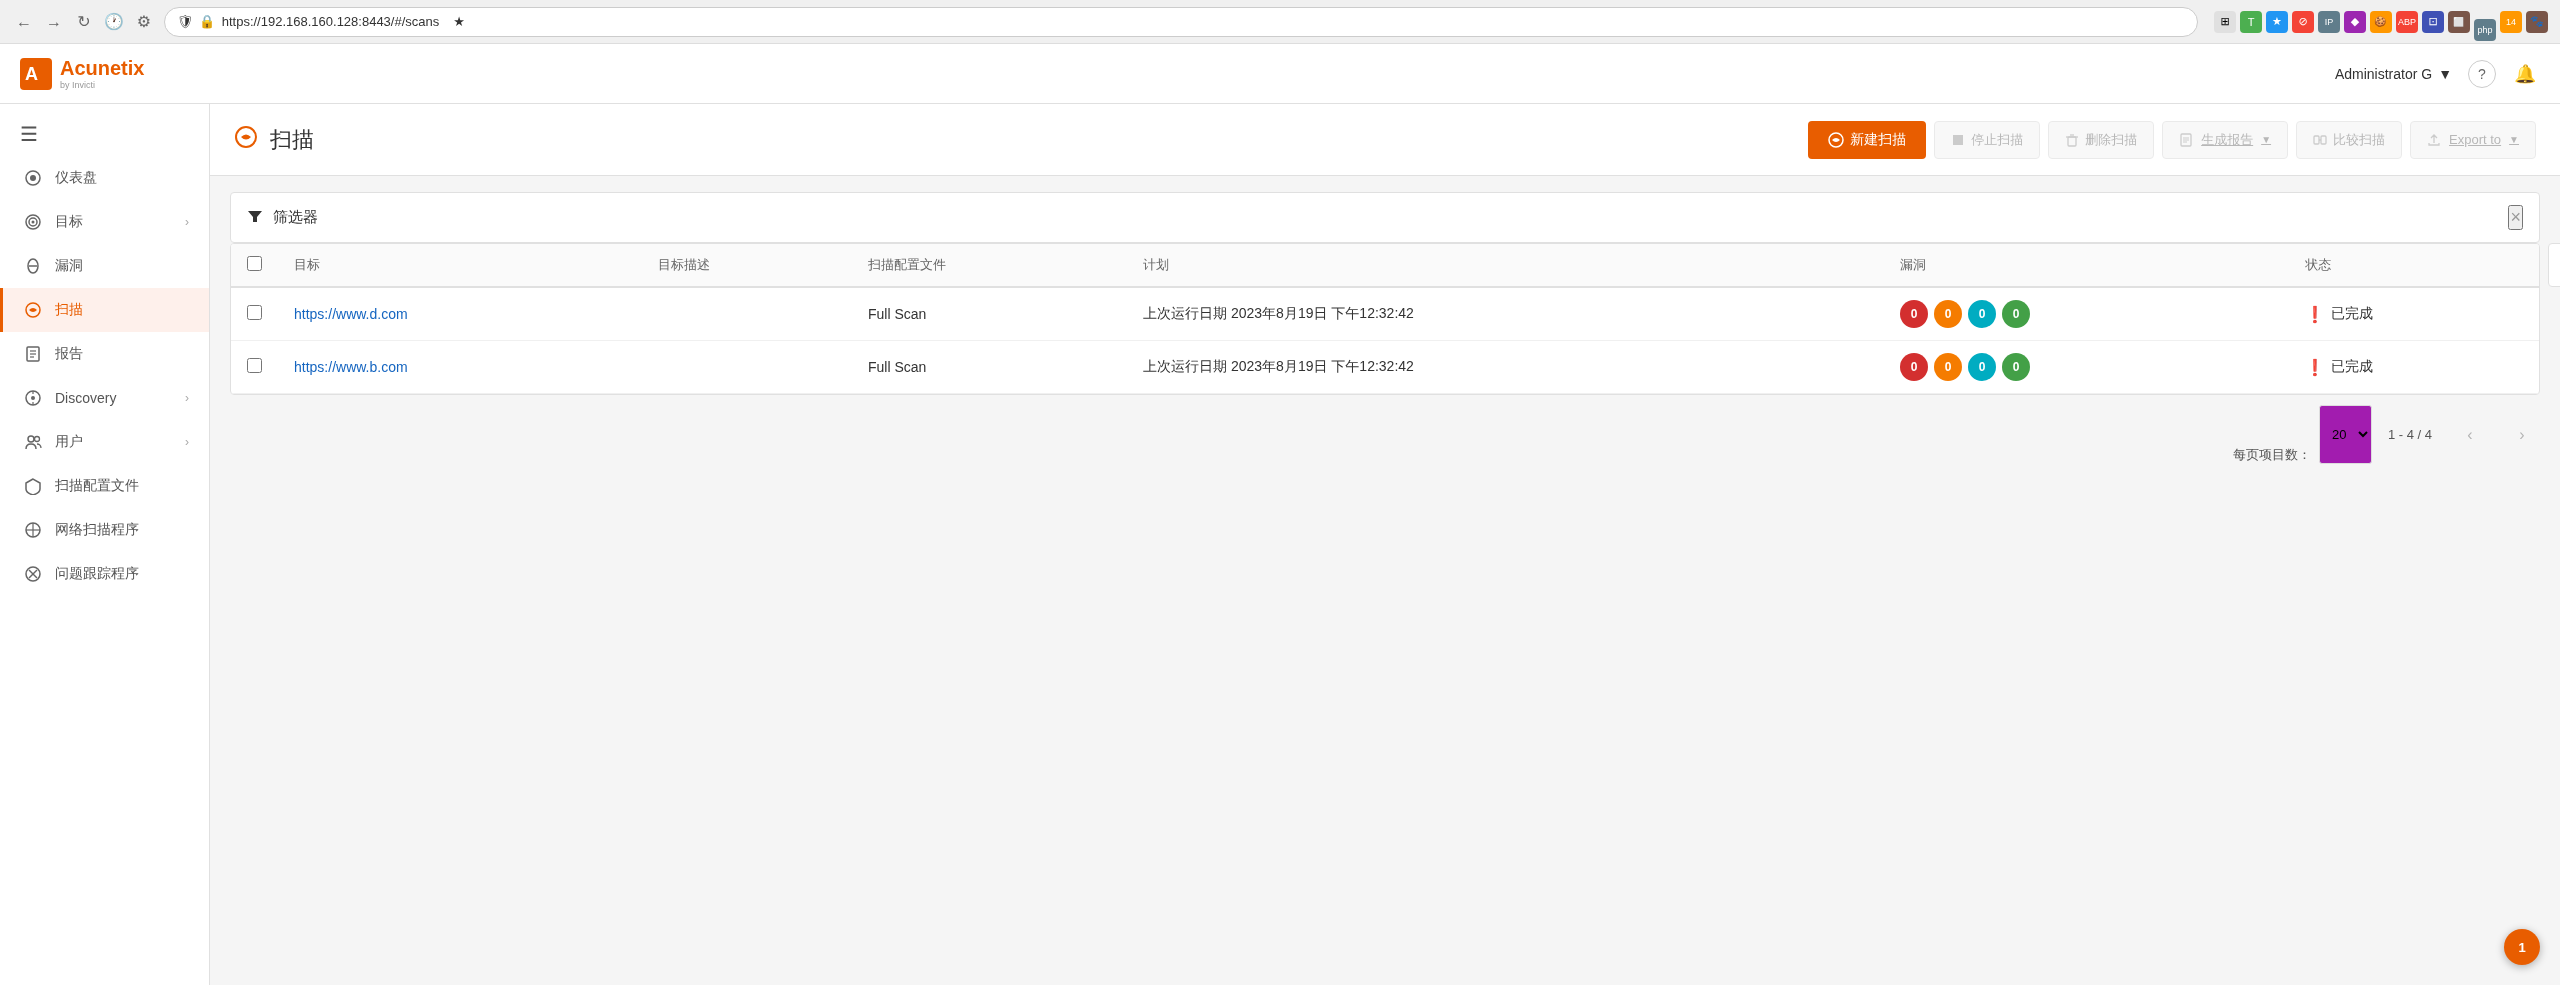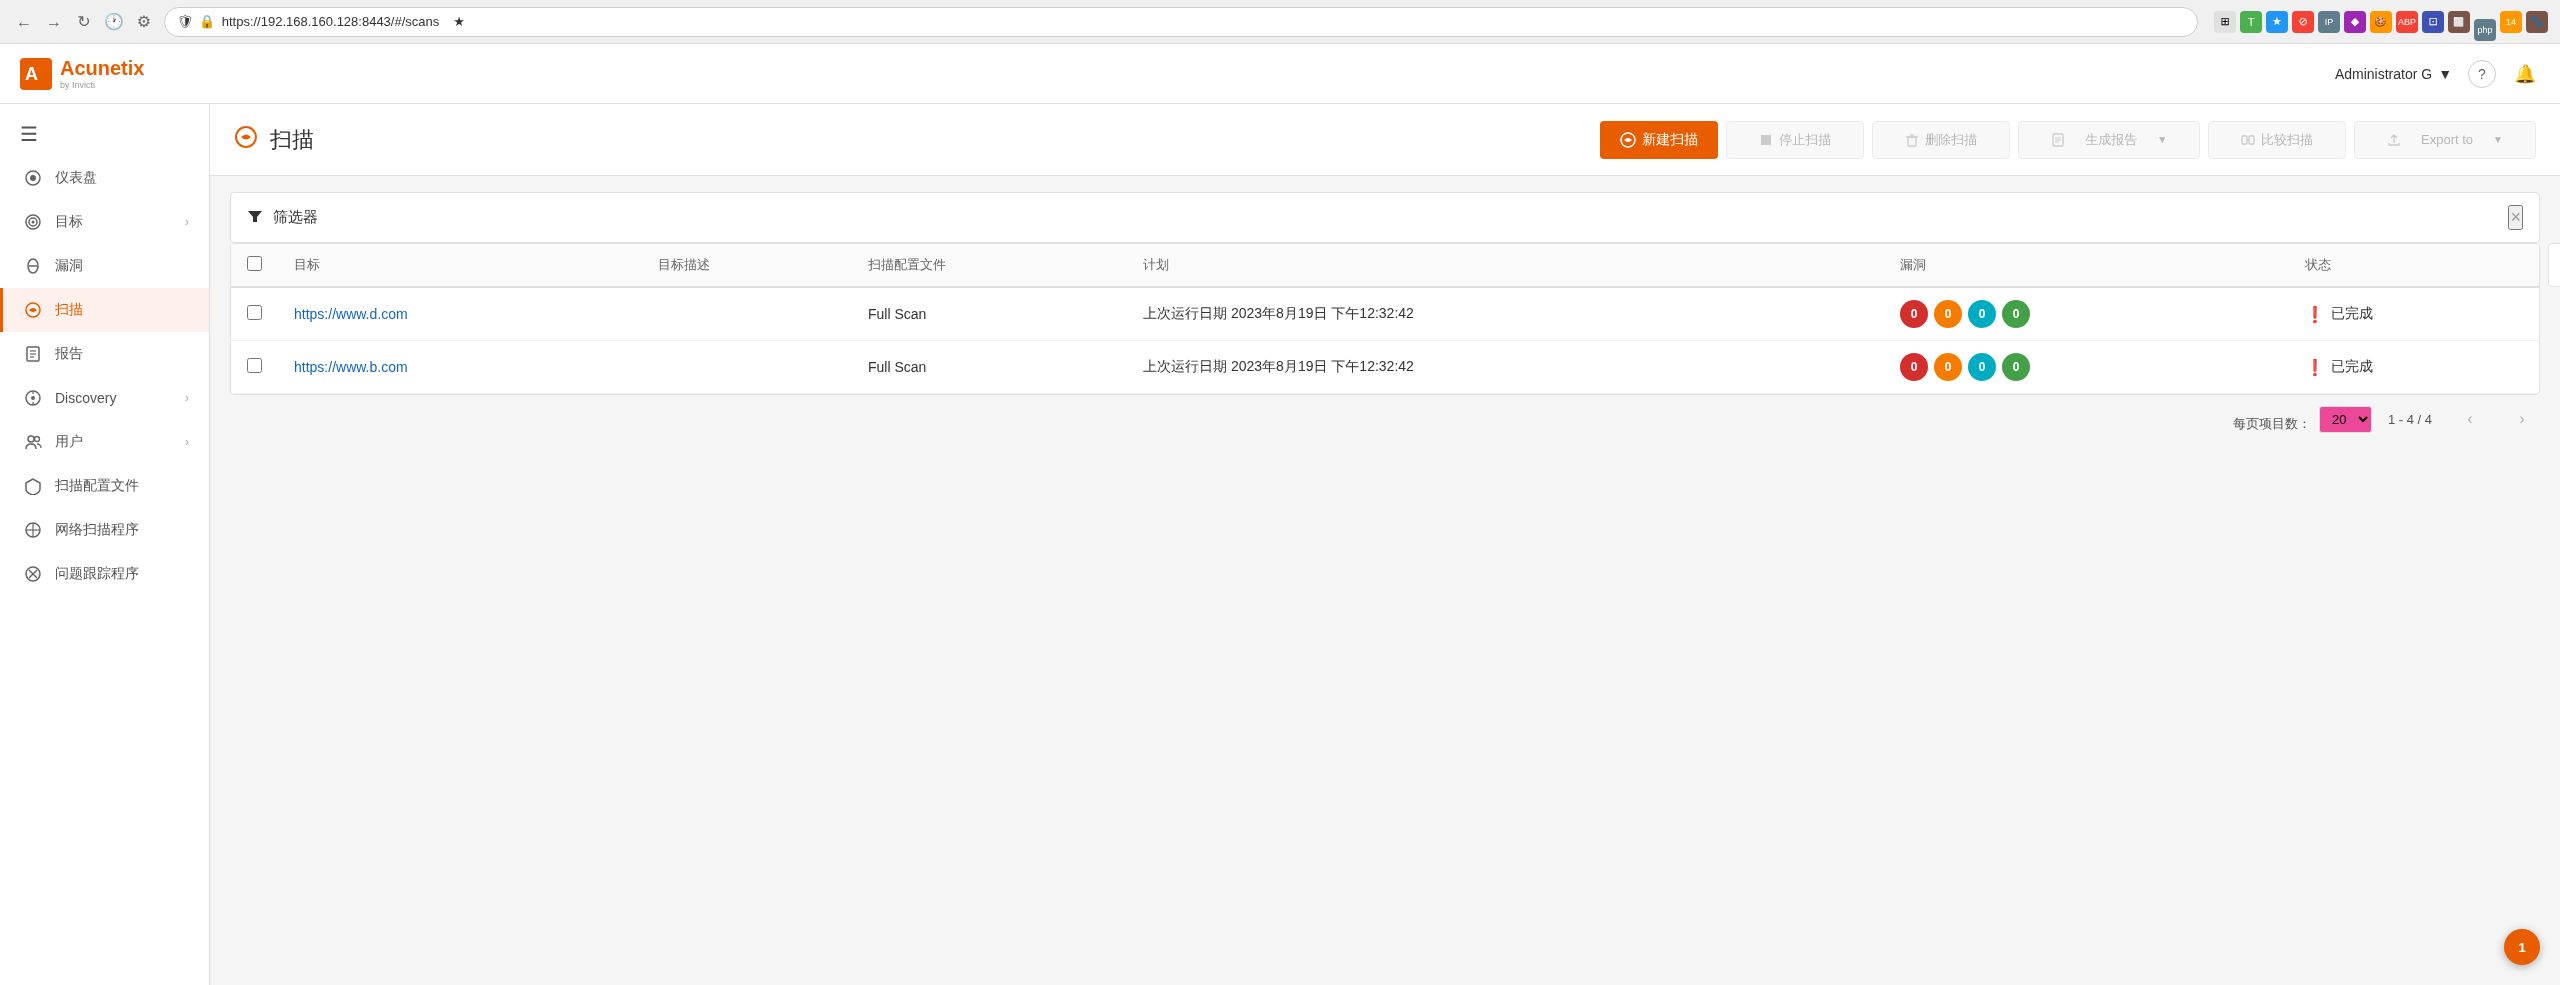--- a/index.html
+++ b/index.html
@@ -108,42 +108,43 @@
       border-bottom: 1px solid #e0e0e0;
       min-height: 72px;
     }
     .page-title-area { display: flex; align-items: center; gap: 12px; }
     .page-icon { font-size: 22px; color: #e85d00; }
     .page-title { font-size: 22px; font-weight: 500; color: #333; }
     .header-actions { display: flex; gap: 8px; align-items: center; }
 
     .btn {
       height: 38px;
-      padding: 0 32px;
+      padding: 0 16px;
       border: none;
       border-radius: 4px;
       cursor: pointer;
       display: flex;
       align-items: center;
       gap: 6px;
       font-size: 13px;
       font-family: inherit;
     }
     .btn-primary { background: #e85d00; color: white; font-size: 14px; padding: 0 20px; }
     .btn-secondary {
       background: #f5f5f5;
       color: #888;
       border: 1px solid #ddd;
     }
     .btn-secondary.disabled { opacity: 0.6; cursor: not-allowed; }
 
     .dropdown-btn {
       display: flex;
       align-items: center;
-      gap: 20px;
+      gap: 8px;
+      text-decoration: underline;
     }
     .dropdown-arrow { font-size: 10px; }
 
     
     .filter-bar {
       background: white;
       margin: 16px 20px 0;
       border-radius: 4px;
       border: 1px solid #e0e0e0;
       padding: 12px 16px;
@@ -222,23 +223,23 @@
       align-items: center;
       justify-content: flex-end;
       padding: 10px 20px;
       gap: 16px;
       margin-right: 4px;
     }
     .per-page { display: flex; align-items: flex-end; gap: 8px; font-size: 13px; color: #555; }
     .per-page select {
       border: 1px solid #ddd;
       border-radius: 3px;
-      padding: 4px 8px;
+      padding: 20px 8px;
       font-size: 13px;
-      background: #ec4899;
+      background: #a21caf;
       cursor: pointer;
     }
     .page-nav { display: flex; align-items: center; gap: 24px; font-size: 13px; color: #555; }
     .page-btn {
       width: 28px; height: 28px; border: none; background: none;
       cursor: pointer; display: flex; align-items: center; justify-content: center;
       color: #555; font-size: 16px; border-radius: 4px;
     }
     .page-btn.disabled { opacity: 0.4; cursor: not-allowed; }
 

